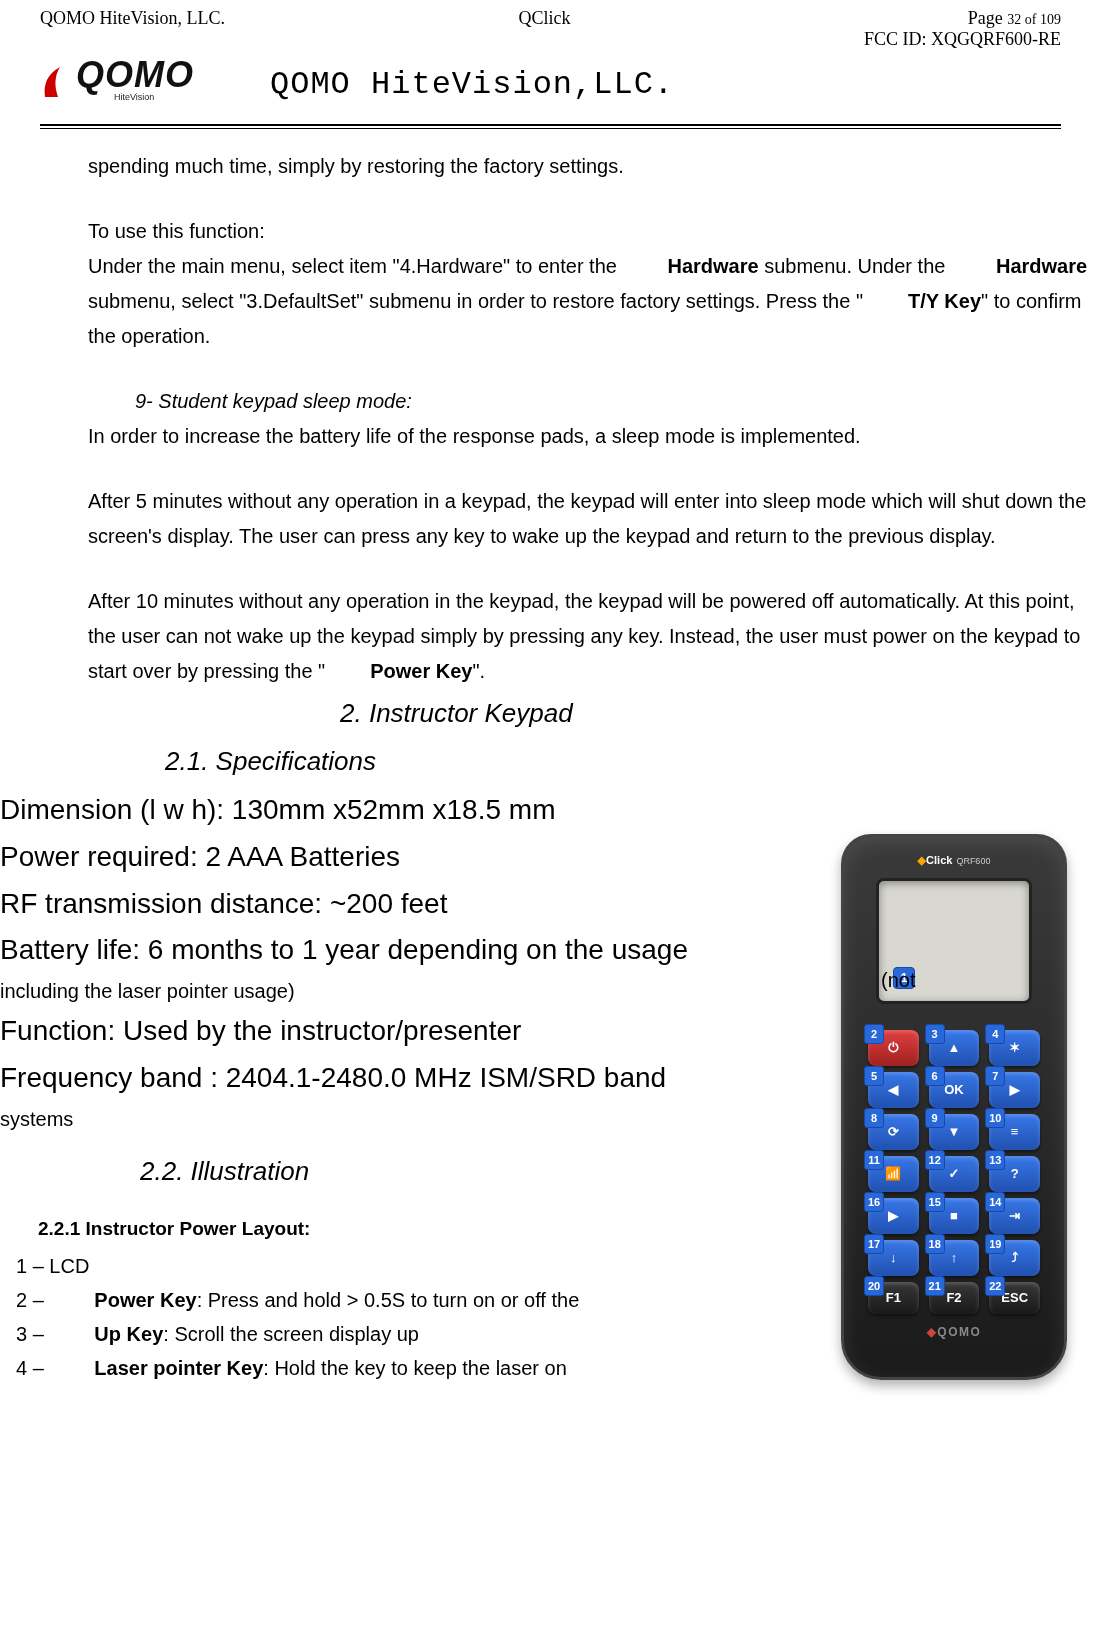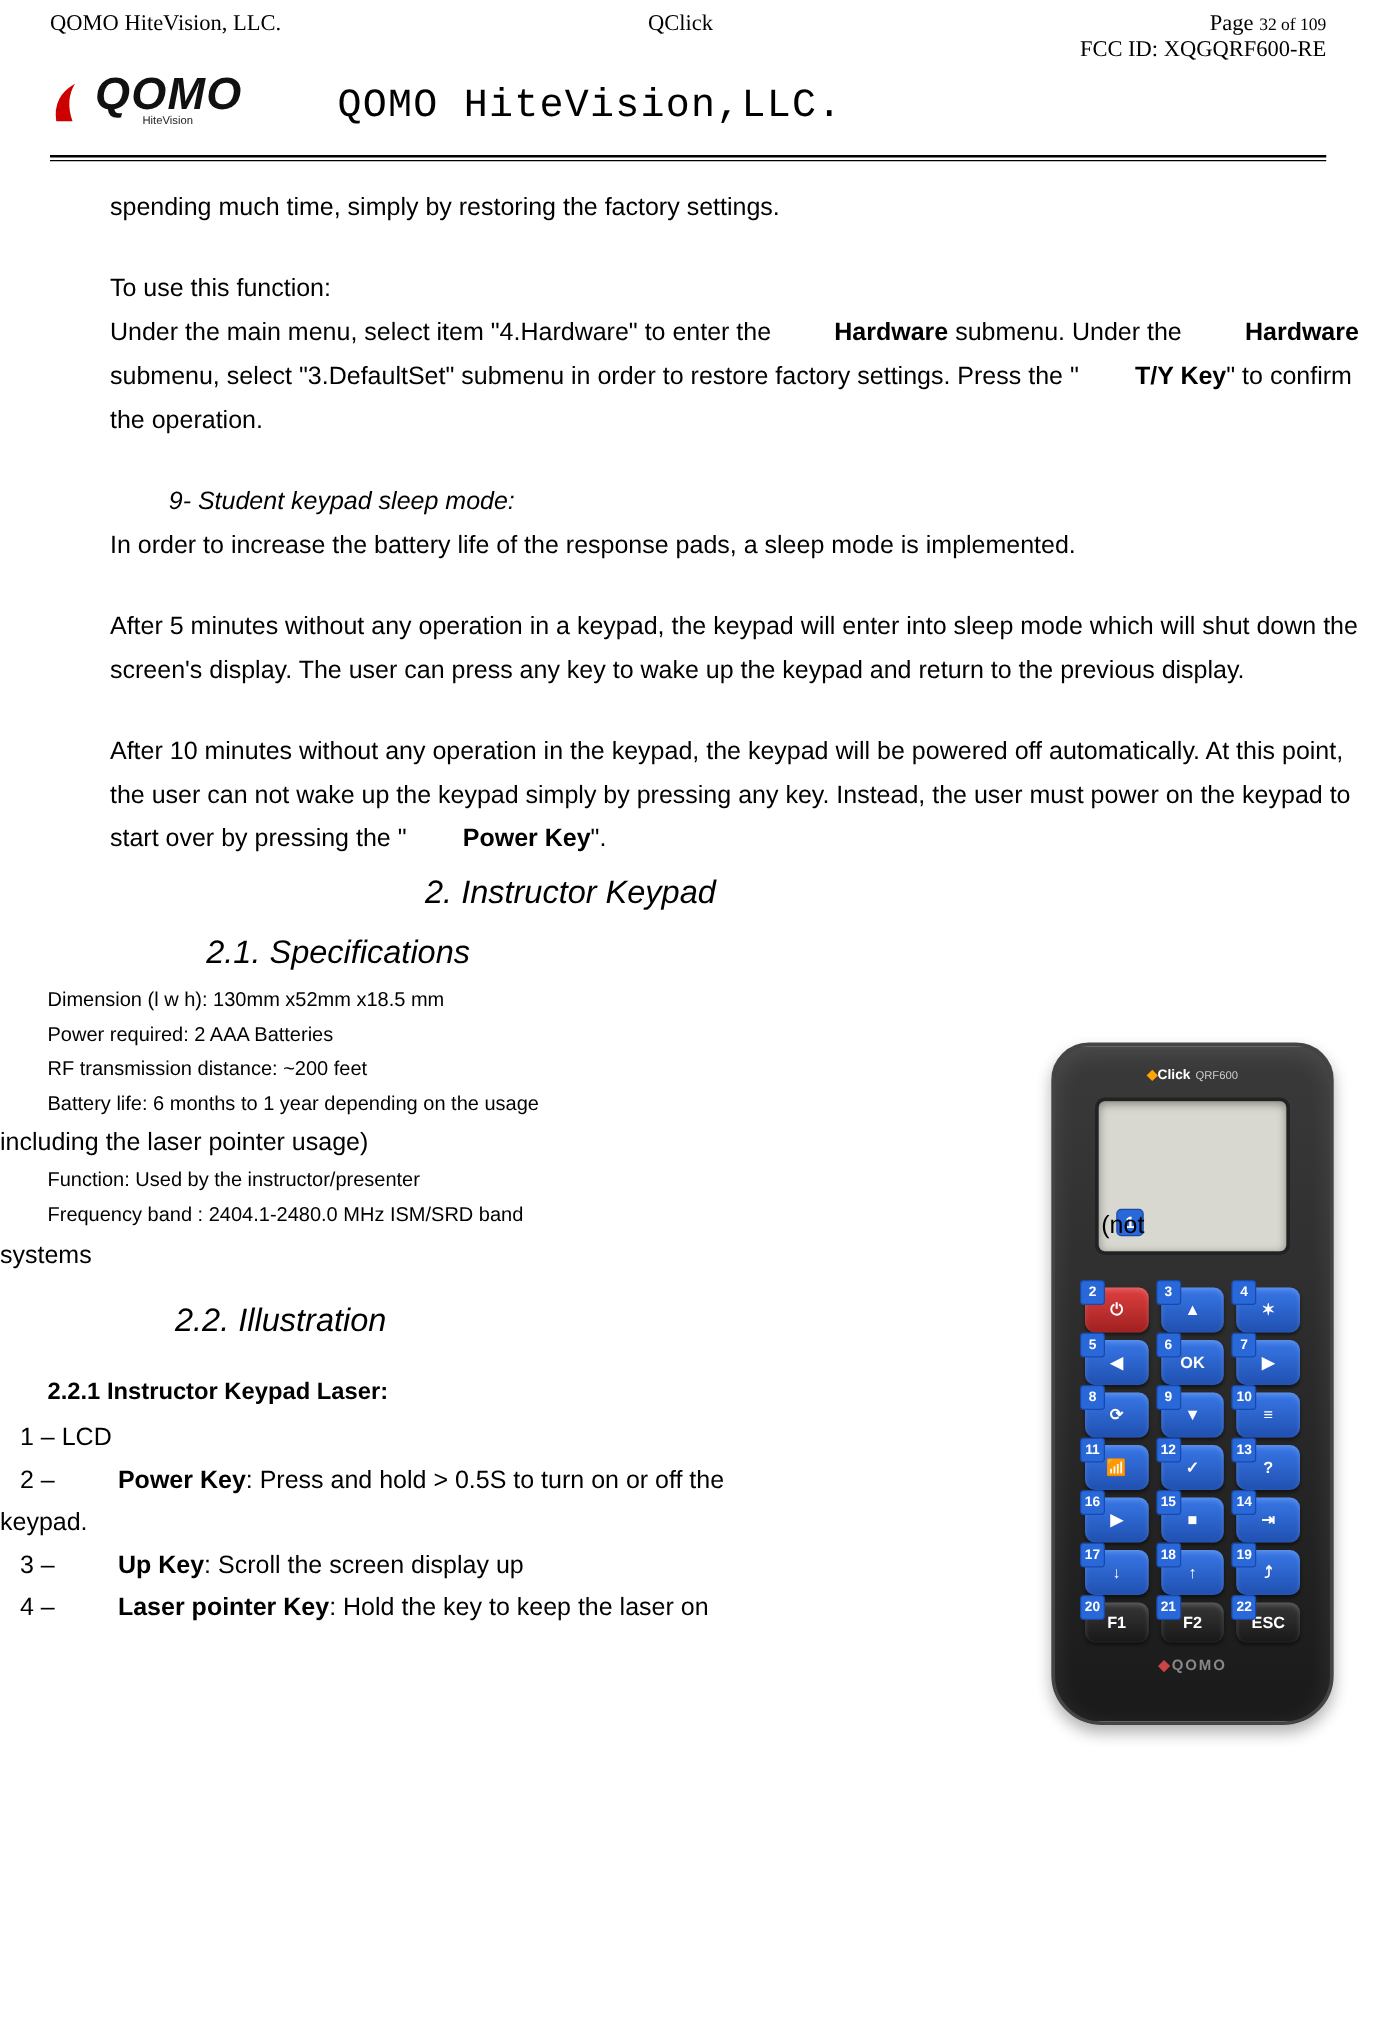--- a/index.html
+++ b/index.html
@@ -93,22 +93,21 @@
       margin-bottom: 2px;
     }
     .section-heading-sub {
       font-style: italic;
       font-size: 26px;
       font-family: Arial, sans-serif;
       padding-left: 165px;
       margin: 2px 0;
     }
     .spec-list {
-      padding-left: 38px;
-      font-size: 16px;
+      font-size: 28px;
       line-height: 1.6;
     }
     .spec-list p { margin: 2px 0; }
     .flush-left {
       padding-left: 0;
       font-size: 20px;
       line-height: 1.6;
     }
     .illustration-heading {
       font-style: italic;
@@ -295,28 +294,27 @@
       </div>
       <p class="flush-left">including the laser pointer usage)</p>
       <div class="spec-list">
         <p>Function: Used by the instructor/presenter</p>
         <p> Frequency band : 2404.1-2480.0 MHz ISM/SRD band</p>
       </div>
       <p class="flush-left">systems</p>
 
       <div class="illustration-heading">2.2. Illustration</div>
 
-      <p class="subsection-heading">2.2.1 Instructor Keypad Laser:</p>
+      <p class="subsection-heading">2.2.1 Instructor Power Layout:</p>
       <div class="key-list">
         <p>1 – LCD</p>
         <p>
           <span>2 – </span><b>Power Key</b><span>: Press and hold &gt; 0.5S to turn on or off the</span>
         </p>
       </div>
-      <p class="flush-left">keypad.</p>
       <div class="key-list">
         <p>
           <span>3 – </span><b>Up Key</b><span>: Scroll the screen display up</span>
         </p>
         <p>
           <span>4 – </span><b>Laser pointer Key</b><span>: Hold the key to keep the laser on</span>
         </p>
       </div>
     </div>
 

